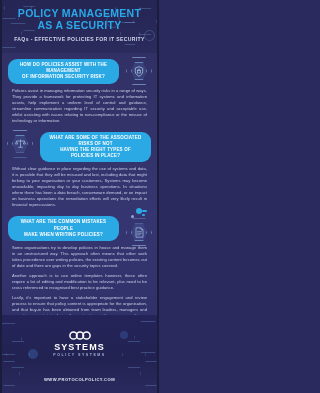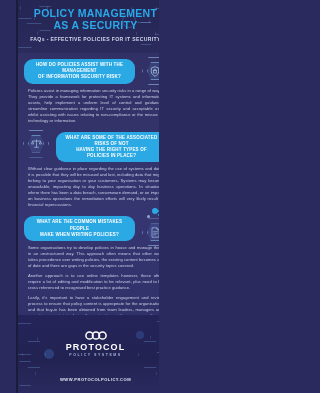--- a/index.html
+++ b/index.html
@@ -7,21 +7,20 @@
     width:159px;height:393px;overflow:hidden;
     font-family:"Liberation Sans",sans-serif;
     background:#2a2a5e;
   }
   .poster{
     position:relative;width:159px;height:393px;overflow:hidden;
     background:linear-gradient(180deg,#2f2f63 0%,#33336a 30%,#353571 55%,#31316a 80%,#2b2b5f 100%);
     box-sizing:border-box;
     border-left:2px solid #1b1b3c;
     border-right:2px solid #1b1b3c;
-    margin-left:16px;
   }
   
   .deco{position:absolute;pointer-events:none;}
   .hexline{
     width:100%;height:100%;
     border:1px solid rgba(120,170,230,0.30);
     clip-path:polygon(25% 0%,75% 0%,100% 50%,75% 100%,25% 100%,0% 50%);
   }
   .ring{border:1px solid rgba(120,170,230,0.28);border-radius:50%;width:100%;height:100%;box-sizing:border-box;}
 
@@ -278,19 +277,19 @@
     <div class="deco" style="left:118px;top:16px;width:8px;height:8px;background:rgba(70,120,200,0.30);border-radius:50%;"></div>
 
     <div class="footbrand">
       <div class="logomark">
         <svg width="26" height="9" viewBox="0 0 26 9">
           <circle cx="6.5" cy="4.5" r="3.6" fill="none" stroke="#ffffff" stroke-width="1.5"></circle>
           <circle cx="13" cy="4.5" r="3.6" fill="none" stroke="#ffffff" stroke-width="1.5"></circle>
           <circle cx="19.5" cy="4.5" r="3.6" fill="none" stroke="#ffffff" stroke-width="1.5"></circle>
         </svg>
       </div>
-      <div class="brandname">PROTOCOL</div>
+      <div class="brandname">SYSTEMS</div>
       <div class="brandsub">POLICY SYSTEMS</div>
     </div>
     <div class="url">WWW.PROTOCOLPOLICY.COM</div>
   </div>
 
 </div>
 
 </body></html>

